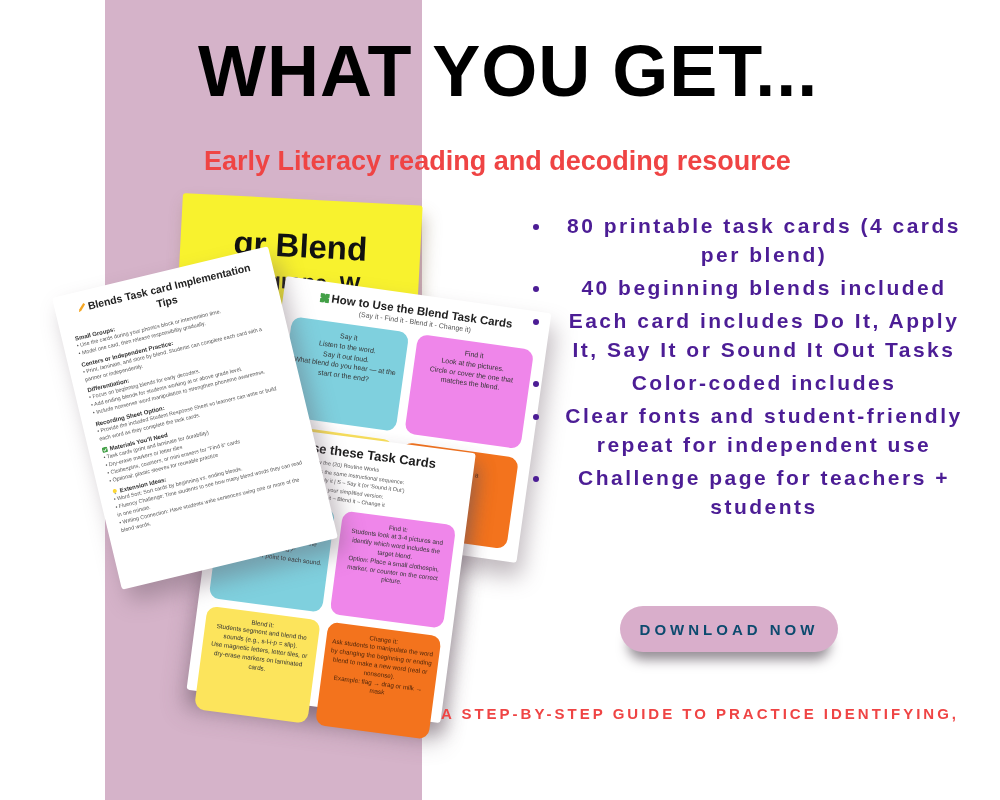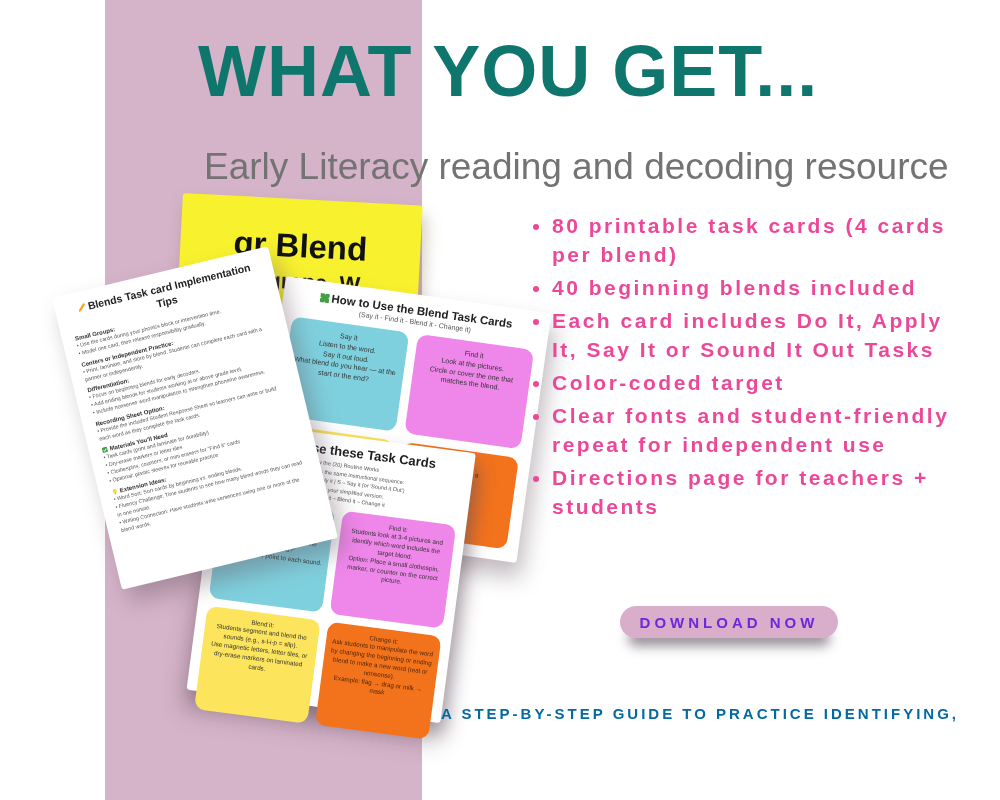--- a/index.html
+++ b/index.html
@@ -1,23 +1,23 @@
 <!DOCTYPE html>
 <html style="--stripe: #d5b3c9; --button: #d9aecb; --yellow-card: #f8f22e; --box-cyan: #7fd0de; --box-pink: #ef86ea; --box-yellow: #fce45c; --box-orange: #f3731d;"><head>
 <meta charset="utf-8">
 <style>
   html,body{margin:0;padding:0;background:#fff;}
   .page{position:relative;width:1000px;height:800px;background:#fff;overflow:hidden;
         font-family:"Liberation Sans", sans-serif;color:#1a1a1a;}
   .stripe{position:absolute;left:105px;top:0;width:317px;height:800px;
           background:var(--stripe,#d5b3c9);}
   .main-title{position:absolute;left:198px;top:30px;font-size:72px;font-weight:900;
-          letter-spacing:1px;color:#0f766e;white-space:nowrap;}
-  .subtitle{position:absolute;left:204px;top:146px;font-size:37px;font-weight:400;
-          color:#737373;white-space:nowrap;}
+          letter-spacing:1px;color:#000000;white-space:nowrap;}
+  .subtitle{position:absolute;left:204px;top:146px;font-size:27px;font-weight:700;
+          color:#ef4444;white-space:nowrap;}
   
   .paper{position:absolute;background:#fff;border-radius:3px;
          box-shadow:6px 14px 22px rgba(100,82,95,.40);}
   .prelines{white-space:pre-line;}
   .yellow-card{left:183px;top:193px;width:240px;height:272px;
          background:var(--yellow-card,#f8f22e);transform:rotate(3deg);
          transform-origin:top left;box-shadow:4px 10px 16px rgba(120,100,60,.35);
          text-align:center;overflow:hidden;}
   .yc-title{margin-top:28px;font-size:33px;font-weight:700;color:#111;}
   .yc-line{font-size:22px;font-weight:600;color:#161616;line-height:1.5;}
@@ -45,28 +45,28 @@
   .rp-grid .tbox{font-size:6.3px;height:104px;padding:7px 6px;}
   .tips-page{left:52px;top:298px;width:222px;height:300px;transform:rotate(-13.5deg);
         transform-origin:top left;padding:10px 13px;box-sizing:border-box;}
   .tp-title{font-size:10.5px;font-weight:800;text-align:center;color:#222;line-height:1.3;}
   .tp-h{font-size:6px;font-weight:800;color:#333;margin-top:4.5px;}
   .tp-b{font-size:5.4px;color:#555;line-height:1.5;}
   
   .features{position:absolute;left:528px;top:212px;width:448px;}
   .features ul{margin:0;padding-left:24px;}
   .features li{font-size:21px;font-weight:700;letter-spacing:2.5px;line-height:1.38;
-        color:#ec4899;margin-bottom:4px;}
-  .cta{position:absolute;left:620px;top:606px;width:218px;height:32px;border:none;
-        border-radius:26px;background:var(--button,#d9aecb);color:#6d28d9;
+        color:#4c1d95;margin-bottom:4px;text-align:center;}
+  .cta{position:absolute;left:620px;top:606px;width:218px;height:46px;border:none;
+        border-radius:26px;background:var(--button,#d9aecb);color:#0c4a6e;
         font-family:"Liberation Sans", sans-serif;font-size:15px;font-weight:800;
         letter-spacing:4px;display:flex;align-items:center;justify-content:center;
         cursor:pointer;box-shadow:0 16px 12px -8px rgba(80,68,80,.6);}
   .footer{position:absolute;left:415px;top:702px;width:570px;text-align:center;
-        font-size:15px;font-weight:800;letter-spacing:3px;color:#0369a1;line-height:1.65;}
+        font-size:15px;font-weight:800;letter-spacing:3px;color:#ef4444;line-height:1.65;}
   .mini-icon{display:inline-block;vertical-align:-1px;margin-right:2px;}
 </style>
 </head>
 <body>
 
 <div class="page">
 
   <div class="stripe"></div>
 
   <div class="main-title">WHAT YOU GET...</div>
@@ -185,23 +185,23 @@
 • Fluency Challenge: Time students to see how many blend words they can read in one minute.
 • Writing Connection: Have students write sentences using one or more of the blend words.</div>
     </div>
   </div>
 
   <div class="features">
     <ul>
       <li>80 printable task cards (4 cards per blend)</li>
       <li>40 beginning  blends included</li>
       <li>Each card includes Do It, Apply It, Say It or Sound It Out Tasks</li>
-      <li>Color-coded target</li>
+      <li>Color-coded includes</li>
       <li>Clear fonts and student-friendly repeat for independent use</li>
-      <li>Directions page for teachers + students</li>
+      <li>Challenge page for teachers + students</li>
     </ul>
   </div>
 
   <button class="cta">DOWNLOAD NOW</button>
 
   <div class="footer">
     <div>A STEP-BY-STEP GUIDE TO PRACTICE IDENTIFYING,</div>
   </div>
 
 </div>

